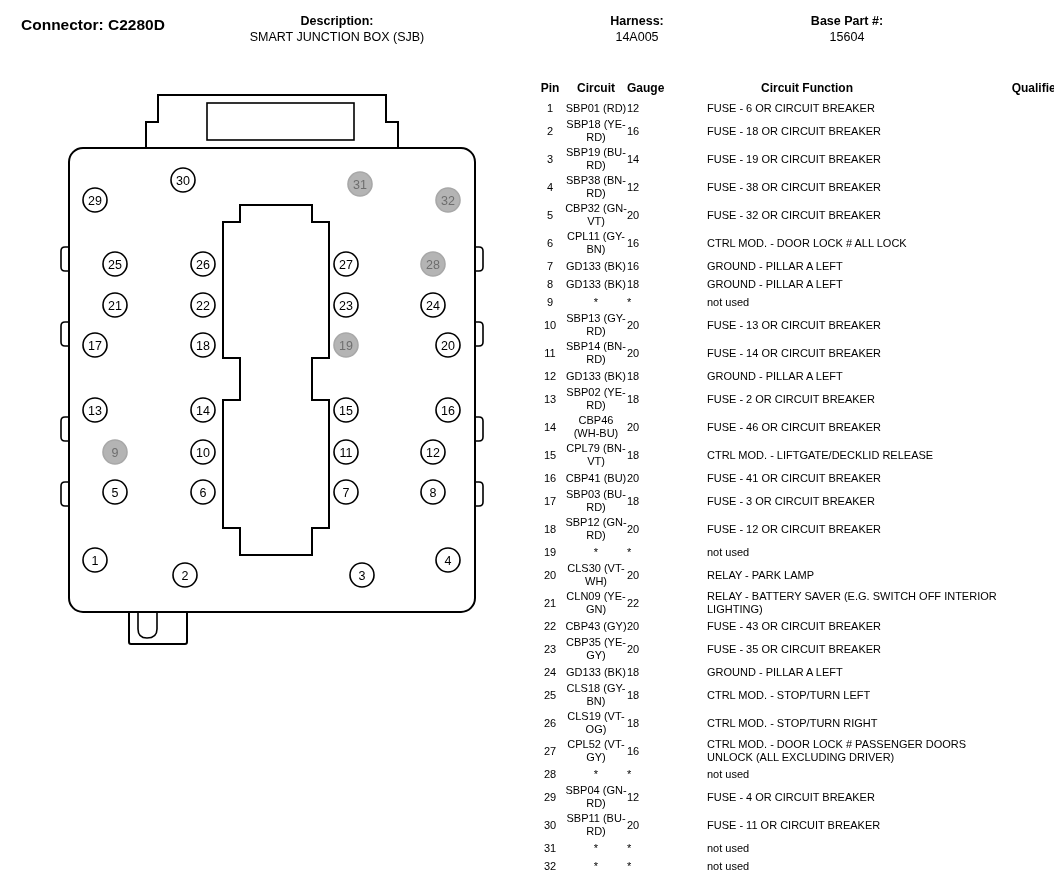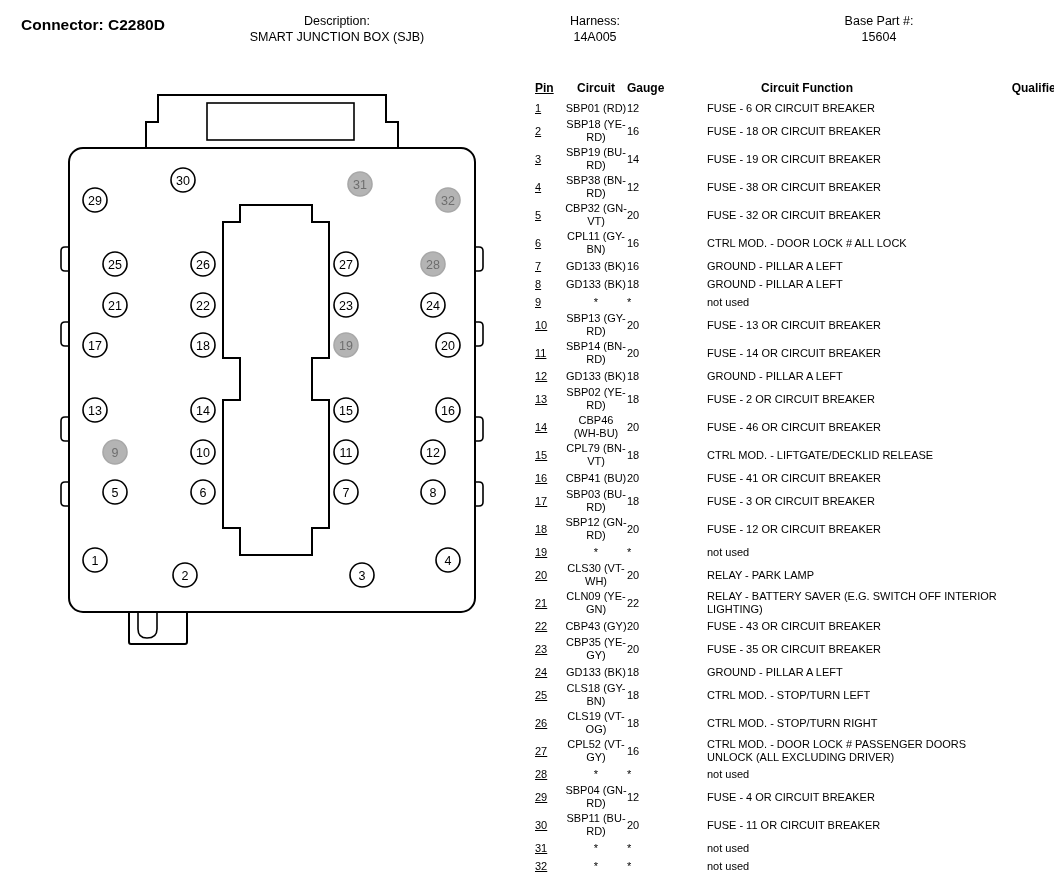--- a/index.html
+++ b/index.html
@@ -2,40 +2,40 @@
 <html style="--shaded-fill: #b4b4b4;"><head>
 <meta charset="utf-8">
 <style>
   html,body{margin:0;padding:0;background:#fff;}
   body{width:1054px;height:879px;overflow:hidden;font-family:"Liberation Sans","DejaVu Sans",sans-serif;color:#000;}
   .page{position:relative;width:1054px;height:879px;margin-left:7px;}
 
   
   .connector-title{position:absolute;left:14px;top:16px;font-size:15.5px;font-weight:bold;}
   .hdr-block{position:absolute;top:13px;text-align:center;font-size:12.5px;line-height:16px;}
-  .hdr-label{font-weight:normal;}
+  .hdr-label{font-weight:bold;}
   .hdr-desc{left:180px;width:300px;}
-  .hdr-harness{left:488px;width:200px;}
-  .hdr-base{left:772px;width:200px;}
+  .hdr-harness{left:530px;width:200px;}
+  .hdr-base{left:740px;width:200px;}
 
   
   .diagram{position:absolute;left:0;top:0;}
   .outline{fill:#fff;stroke:#000;stroke-width:2;}
   .thin{fill:none;stroke:#000;stroke-width:1.6;}
   .notch{fill:#fff;stroke:#000;stroke-width:1.6;}
   .pin{fill:#fff;stroke:#000;stroke-width:1.6;}
   .pin.shaded{fill:var(--shaded-fill,#b4b4b4);stroke:#a8a8a8;}
   .pin-num{font-family:"Liberation Sans","DejaVu Sans",sans-serif;font-size:12.5px;text-anchor:middle;fill:#000;}
   .pin-num.shaded{fill:#6e6e6e;}
 
   
   .table{position:absolute;left:528px;top:80px;font-size:11px;line-height:13px;}
   .trow{display:grid;grid-template-columns:30px 62px 42px 334px 66px;align-items:center;padding:1px 0;min-height:16px;}
   .thead{font-size:12px;font-weight:bold;padding:0 0 3px 0;}
-  .c-pin{text-align:left;text-decoration:underline;}
+  .c-pin{text-align:center;}
   .c-circuit{text-align:center;}
   .c-gauge{text-align:left;}
   .c-func{text-align:left;padding-left:38px;}
   .thead .c-func{text-align:center;padding-right:96px;}
   .c-qual{text-align:center;}
 </style>
 </head>
 <body>
 
 <div class="page">

